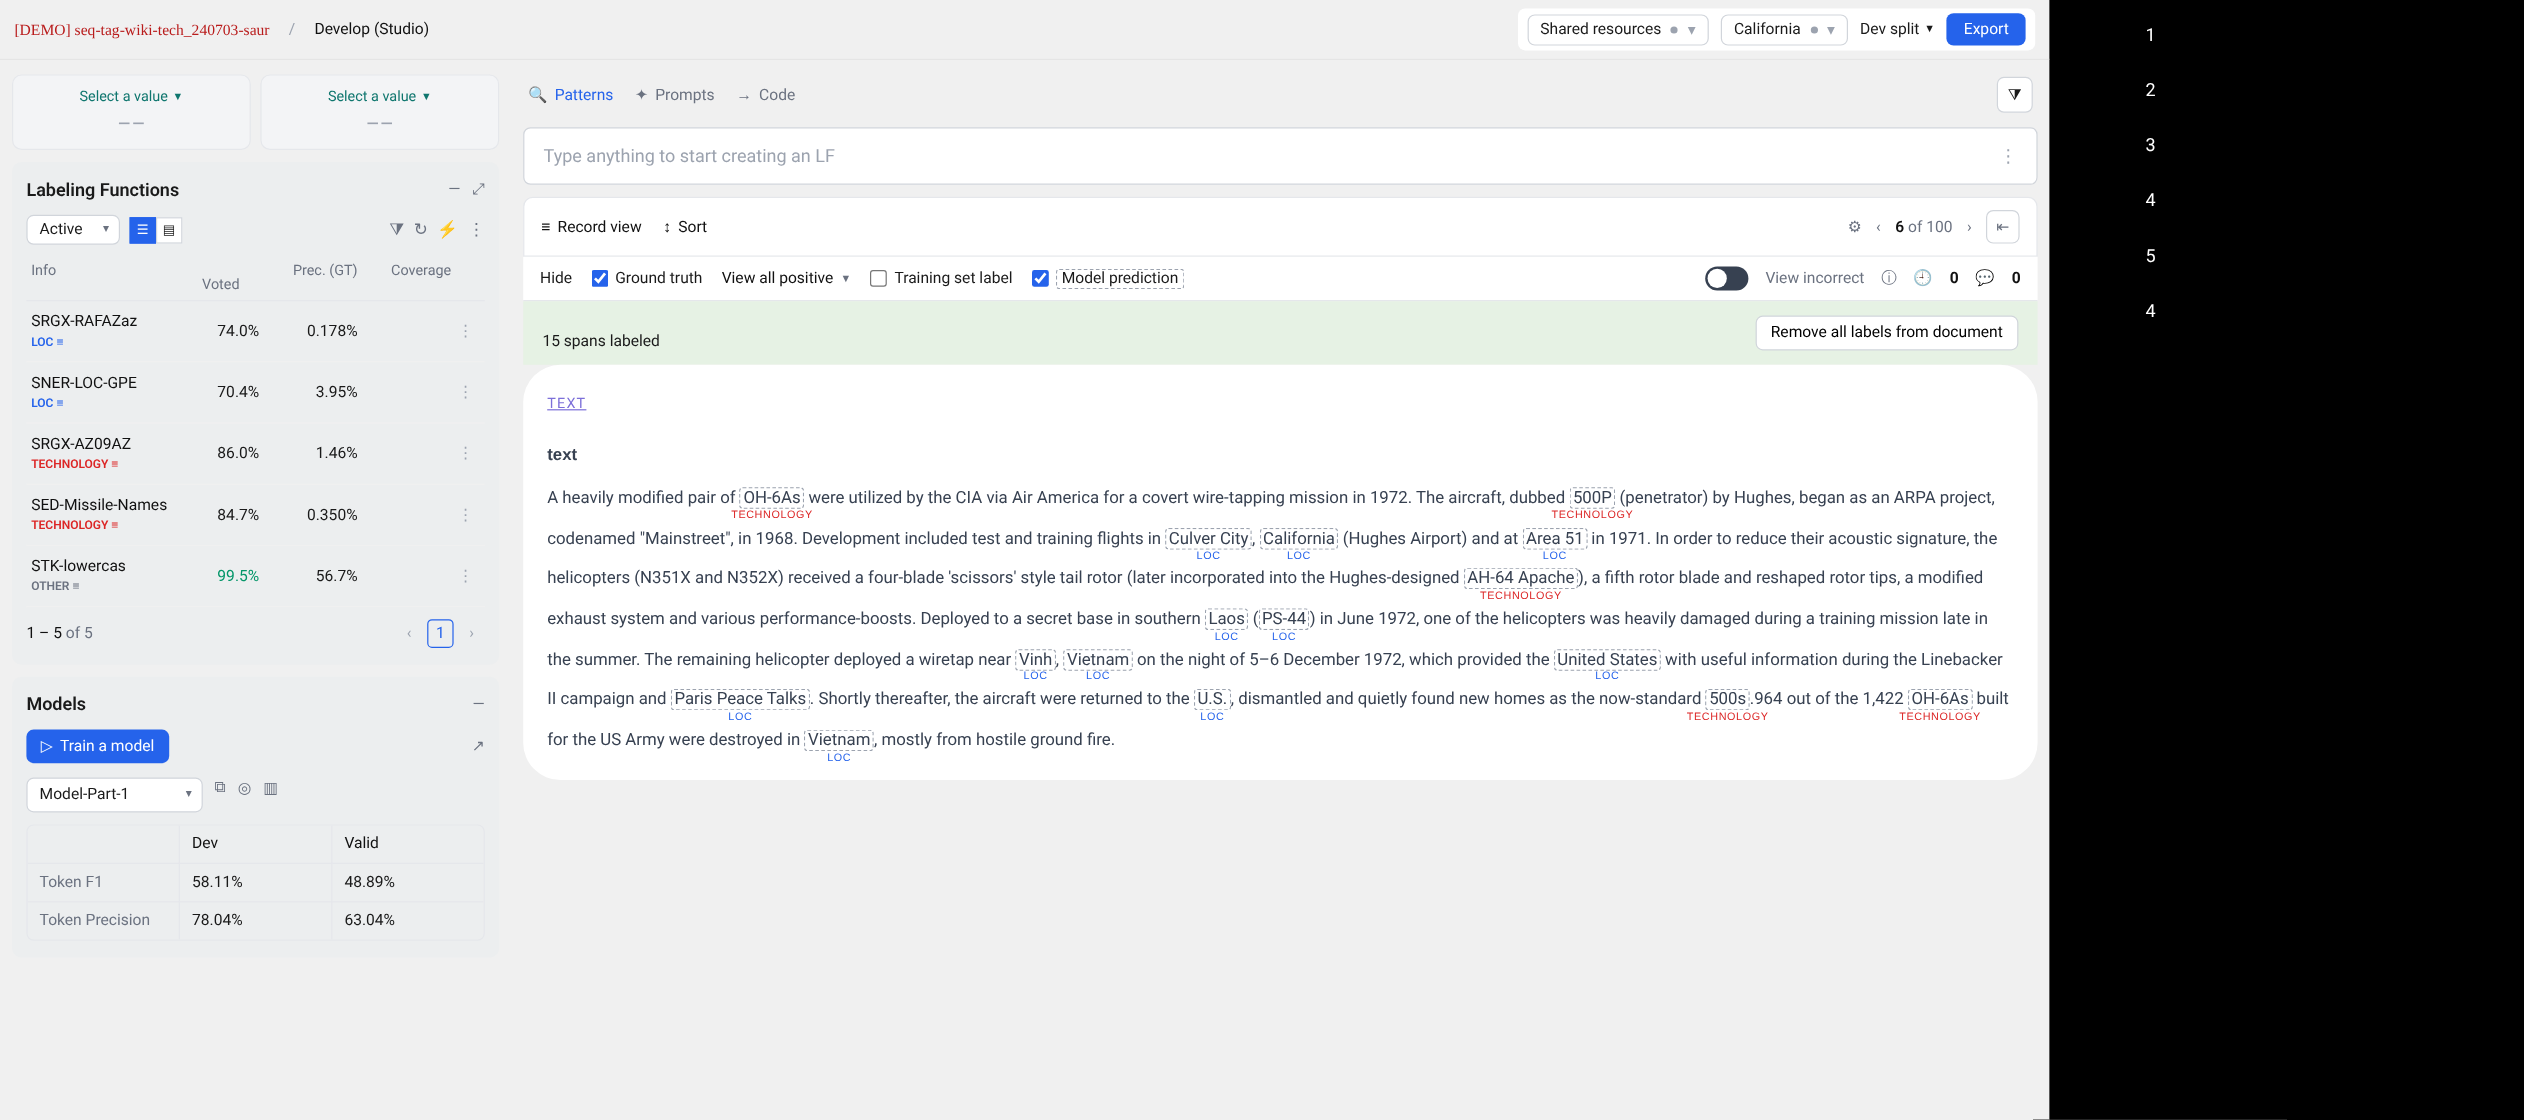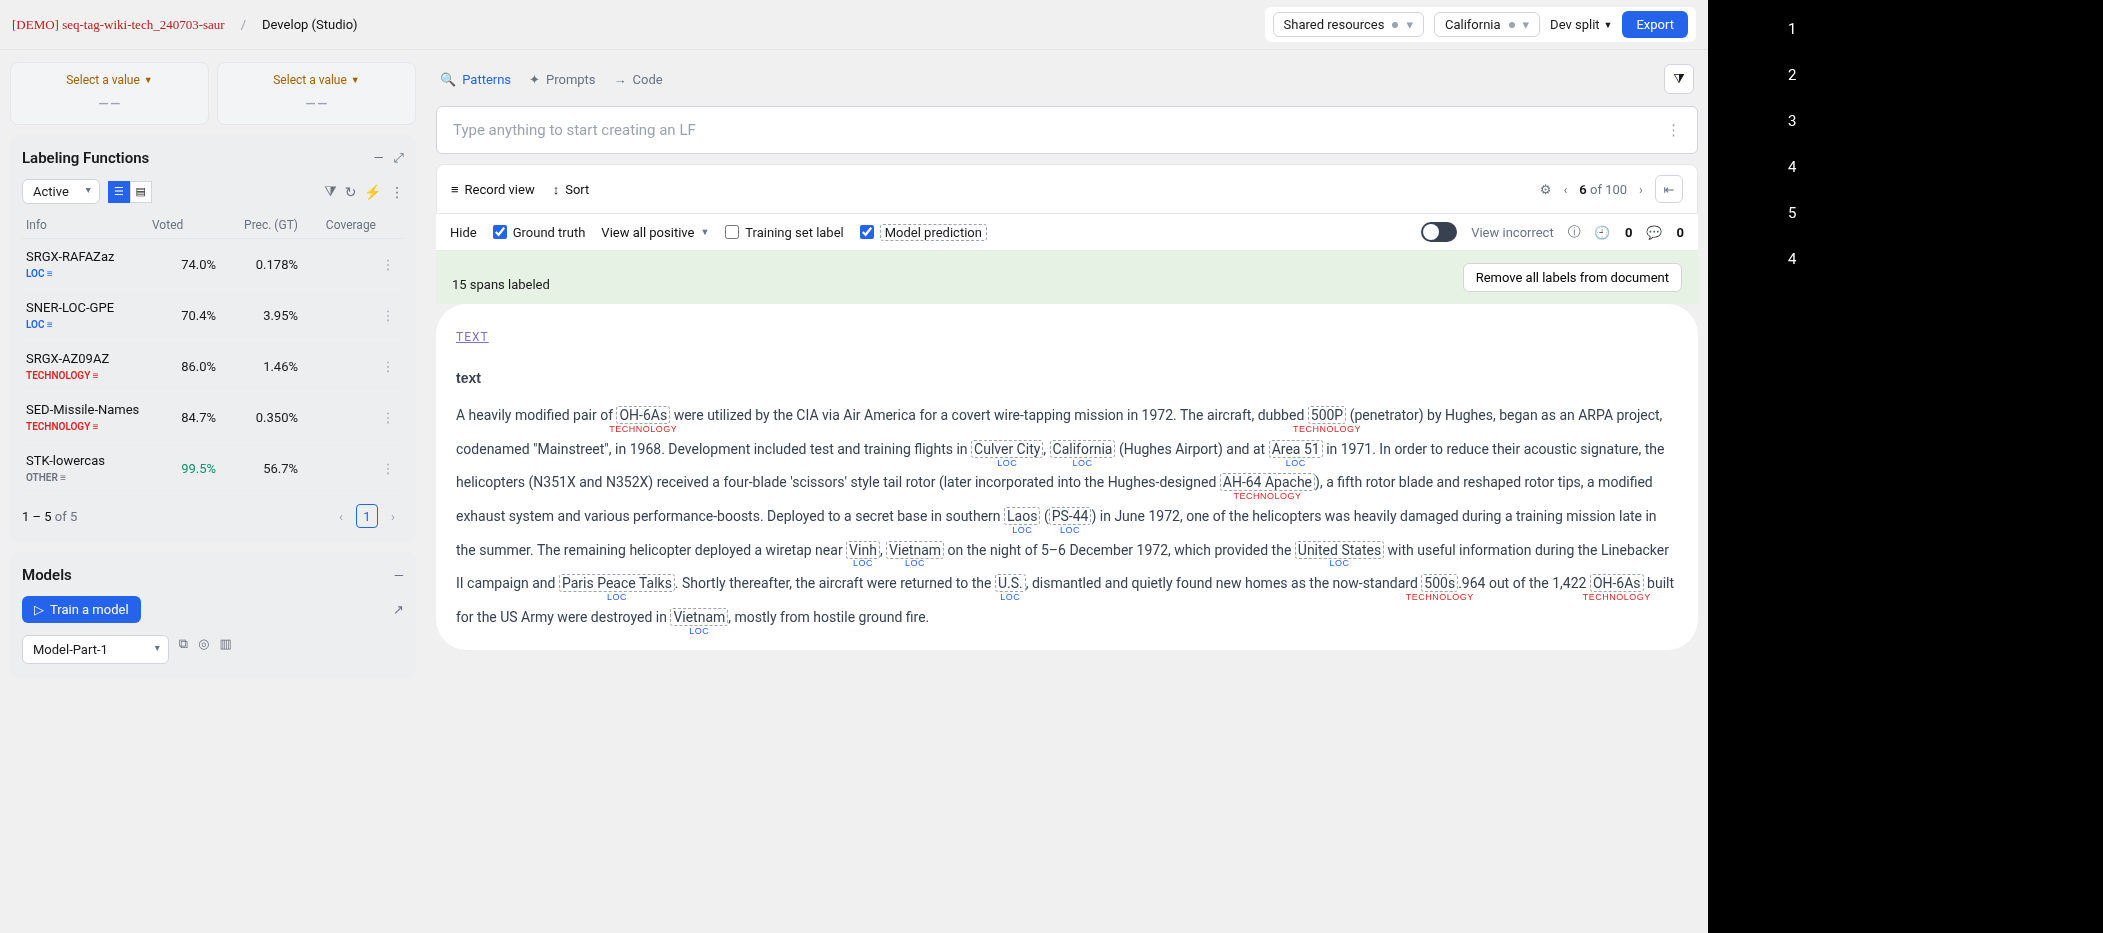--- a/index.html
+++ b/index.html
@@ -12,36 +12,36 @@
 .bc-active { color:#111; }
 .bc-sep { color:#9ca3af; margin:0 8px; }
 .topbar-right { margin-left:auto; display:flex; align-items:center; gap:10px; background:#fff; padding:4px 8px; border-radius:6px; }
 .pill { border:1px solid #d1d5db; background:#fff; border-radius:6px; padding:4px 10px; display:flex; align-items:center; gap:8px; font-size:13px; }
 .dot { width:6px; height:6px; border-radius:50%; background:#9ca3af; display:inline-block; }
 .btn-primary { background:#2563eb; color:#fff; border:none; border-radius:6px; padding:6px 14px; font-size:13px; cursor:pointer; }
 .body { flex:1; display:flex; overflow:hidden; }
 .left-col { width:426px; padding:12px 10px; display:flex; flex-direction:column; gap:10px; }
 .sv-pair { display:flex; gap:8px; }
 .sv-card { flex:1; background:#f3f4f6; border:1px solid #e5e7eb; border-radius:8px; padding:10px; text-align:center; }
-.sv-card .lbl { color:#a16207; font-size:12px; display:flex; align-items:center; justify-content:center; gap:4px; }
+.sv-card .lbl { color:#0f766e; font-size:12px; display:flex; align-items:center; justify-content:center; gap:4px; }
 .sv-card .val { color:#9ca3af; font-size:18px; margin-top:6px; }
 .panel { background:#eceeef; border-radius:8px; padding:14px 12px; }
 .panel-h { display:flex; align-items:center; justify-content:space-between; margin-bottom:12px; }
 .panel-h h3 { font-size:15px; font-weight:600; }
 .panel-h .ico-row { display:flex; gap:10px; color:#6b7280; }
 .lf-ctrls { display:flex; align-items:center; gap:8px; margin-bottom:8px; }
 .lf-active { background:#fff; border:1px solid #d1d5db; border-radius:6px; padding:4px 30px 4px 10px; font-size:13px; position:relative; }
 .lf-active::after { content:"▾"; position:absolute; right:8px; font-size:10px; color:#6b7280; }
 .vw-btns { display:flex; }
 .vw-btn { width:22px; height:22px; background:#fff; border:1px solid #d1d5db; display:flex; align-items:center; justify-content:center; font-size:11px; }
 .vw-btn.act { background:#2563eb; color:#fff; border-color:#2563eb; }
 .lf-ico { color:#6b7280; font-size:14px; cursor:pointer; }
 .lf-table { width:100%; }
 .lf-head { display:flex; color:#6b7280; font-size:12px; padding:6px 4px; border-bottom:1px solid #e5e7eb; }
-.lf-head .c1 { flex:1.6; } .lf-head .c2 { width:64px; text-align:left; } .lf-head .c3 { width:82px; text-align:right; } .lf-head .c4 { width:78px; text-align:right; } .lf-head .c5 { width:24px; }
+.lf-head .c1 { flex:1.6; } .lf-head .c2 { width:64px; text-align:center;margin-top:12px; } .lf-head .c3 { width:82px; text-align:right; } .lf-head .c4 { width:78px; text-align:right; } .lf-head .c5 { width:24px; }
 .lf-row { display:flex; align-items:center; padding:10px 4px; border-bottom:1px solid #f0f0f0; }
 .lf-row .c1 { flex:1.6; display:flex; flex-direction:column; gap:4px; }
 .lf-row .name { font-size:13px; color:#111; }
 .tag { font-size:10px; font-weight:600; display:inline-flex; align-items:center; gap:4px; }
 .tag.LOC { color:#2563eb; } .tag.TECHNOLOGY { color:#dc2626; } .tag.OTHER { color:#6b7280; }
 .lf-row .c2,.lf-row .c3,.lf-row .c4 { text-align:right; font-size:13px; } .lf-row .c2 { width:64px; } .lf-row .c3 { width:82px; } .lf-row .c4 { width:78px; } .lf-row .c5 { width:24px; text-align:center; color:#9ca3af; }
 .pct-green { color:#059669; }
 .lf-pager { display:flex; align-items:center; justify-content:space-between; margin-top:10px; font-size:13px; }
 .pg-btn { width:22px; height:24px; display:flex; align-items:center; justify-content:center; border-radius:4px; }
 .pg-btn.act { border:1px solid #2563eb; color:#2563eb; }
@@ -237,20 +237,39 @@
             </button>
           <span style="flex:1"></span>
           <span style="color:#6b7280">↗</span>
         </div>
         <div style="display:flex;gap:10px;align-items:center">
           <div class="msel">Model-Part-1</div>
           <span style="color:#6b7280">⧉</span>
           <span style="color:#6b7280">◎</span>
           <span style="color:#6b7280">▥</span>
         </div>
+        <div class="mtbl">
+          <div class="r h">
+              <div></div>
+              <div>Dev</div>
+              <div>Valid</div>
+            </div>
+          <div id="m-rows">
+              <div class="r">
+                <div>Token F1</div>
+                <div>58.11%</div>
+                <div>48.89%</div>
+              </div>
+              <div class="r">
+                <div>Token Precision</div>
+                <div>78.04%</div>
+                <div>63.04%</div>
+              </div>
+            </div>
+        </div>
       </div>
     </div>
 
     <div class="center">
       <div class="tabs">
         <div class="tab act">
             <span>🔍</span>
             <span>Patterns</span>
           </div>
         <div class="tab">

